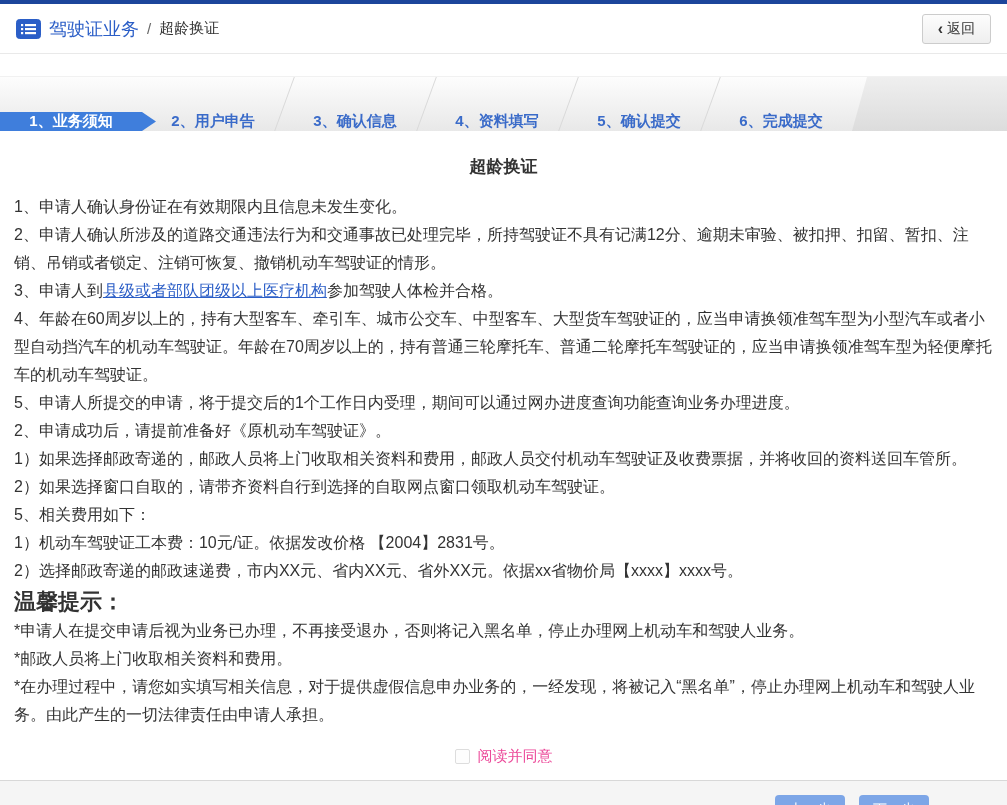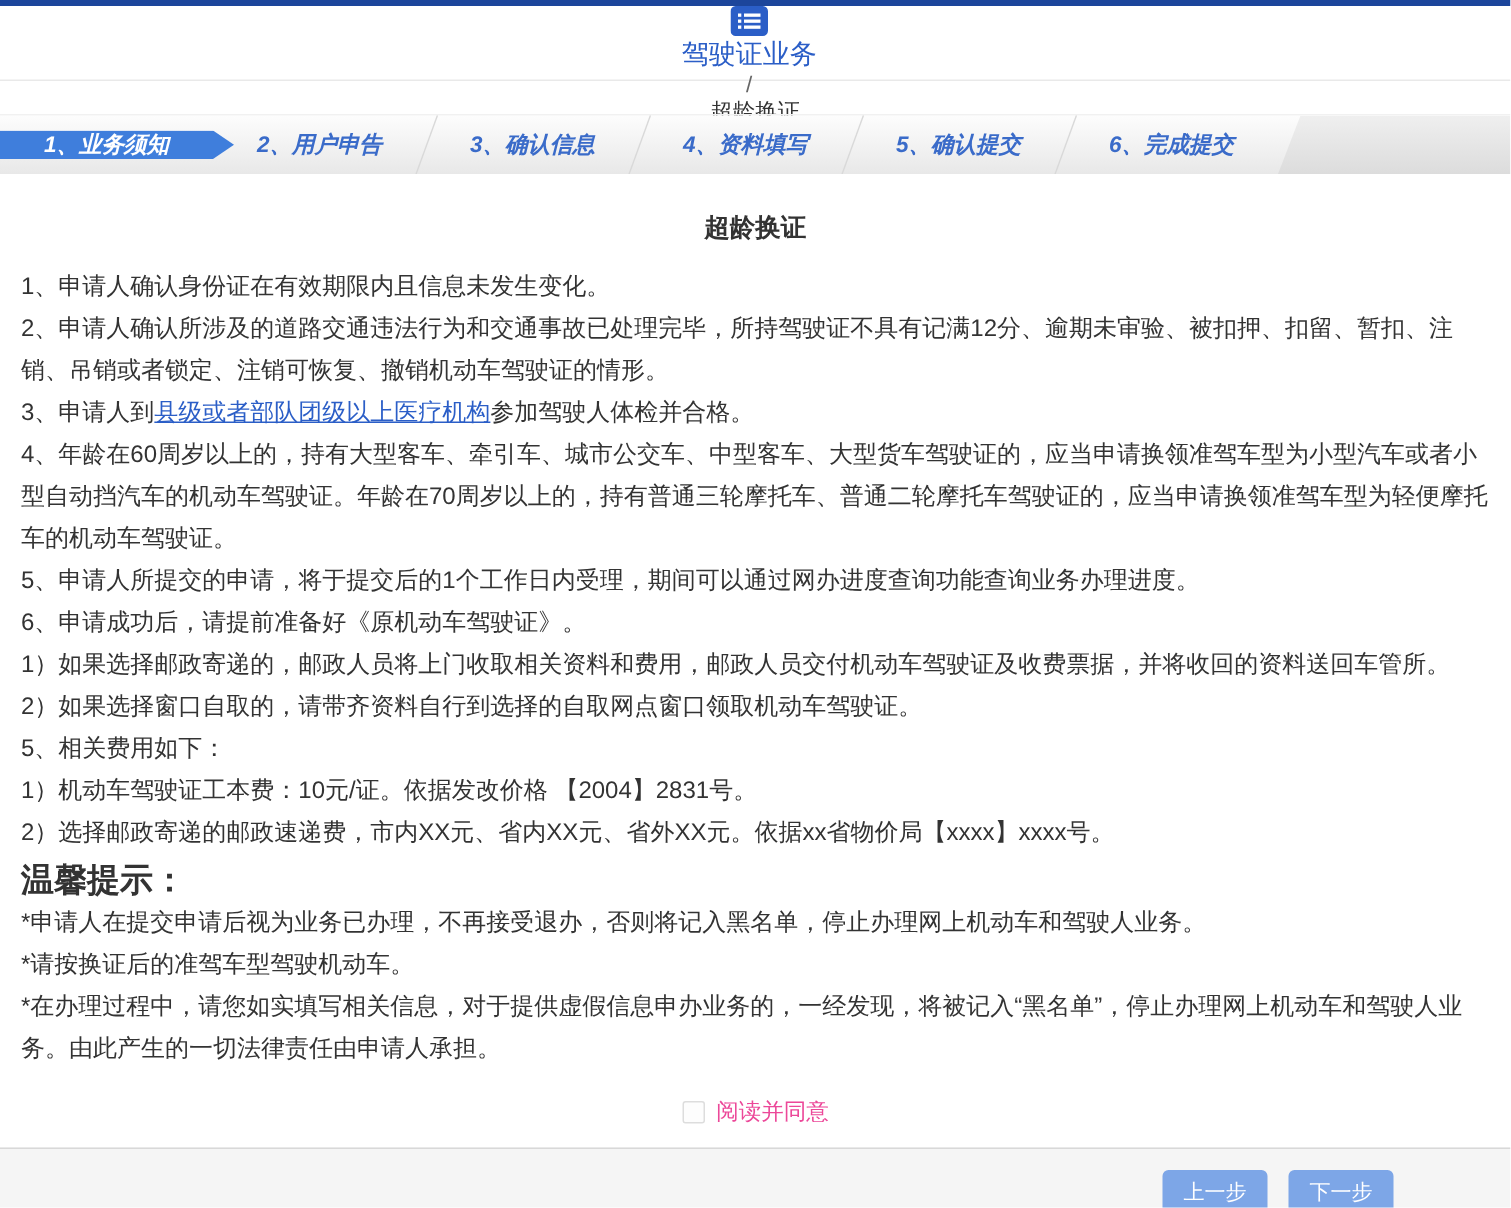--- a/index.html
+++ b/index.html
@@ -13,39 +13,39 @@
   *{box-sizing:border-box;}
   html,body{margin:0;padding:0;}
   body{
     width:1007px;height:805px;background:#ffffff;
     font-family:"Liberation Sans","DejaVu Sans",sans-serif;
     color:var(--text-dark);position:relative;overflow:hidden;
   }
   
   .topbar{height:4px;background:var(--topbar-navy);}
   
-  .header{height:50px;display:flex;align-items:center;padding:0 16px;border-bottom:1px solid #e9e9e9;flex-direction:column;}
+  .header{height:50px;display:flex;align-items:center;padding:0 16px;border-bottom:1px solid #e9e9e9;}
   .header .doc-icon{width:25px;height:20px;margin-right:8px;flex:0 0 auto;}
   .header .section-title{color:var(--accent-blue);font-size:18px;margin-right:8px;}
   .header .crumb-sep{color:#666;font-size:15px;margin-right:8px;}
   .header .page-title{color:#333;font-size:15px;}
   .header .spacer{flex:1;}
   .back-btn{
     display:flex;align-items:center;gap:4px;
     border:1px solid #cccccc;border-radius:3px;
     background:linear-gradient(#fdfdfd,#efefef);
     padding:5px 15px;font-size:14px;color:#333;cursor:pointer;
   }
   .back-btn .chev{font-weight:bold;font-size:16px;line-height:1;color:#333;}
   
   .stepbar{
-    position:relative;height:40px;margin-top:22px;
+    position:relative;height:55px;margin-top:22px;
     background:linear-gradient(#fdfdfd,#e8e8e8);
     border-top:1px solid #f1f1f1;
-    display:flex;align-items:center;font-style:italic;
+    display:flex;align-items:flex-end;
   }
   .step,.step-active{
     width:142px;display:flex;align-items:center;justify-content:center;
     font-size:15px;font-weight:bold;color:var(--step-label-blue);
     position:relative;z-index:2;cursor:pointer;
   }
   .step-active{
     width:156px;margin-right:-14px;
     background:var(--step-active-blue);color:#ffffff;
     clip-path:polygon(0 0,142px 0,156px 50%,142px 100%,0 100%);
@@ -143,30 +143,30 @@
 </div>
 
 <div class="content">
   <div class="content-title">超龄换证</div>
 
   <p>1、申请人确认身份证在有效期限内且信息未发生变化。</p>
   <p>2、申请人确认所涉及的道路交通违法行为和交通事故已处理完毕，所持驾驶证不具有记满12分、逾期未审验、被扣押、扣留、暂扣、注销、吊销或者锁定、注销可恢复、撤销机动车驾驶证的情形。</p>
   <p><span>3、申请人到</span><a class="med-link">县级或者部队团级以上医疗机构</a><span>参加驾驶人体检并合格。</span></p>
   <p>4、年龄在60周岁以上的，持有大型客车、牵引车、城市公交车、中型客车、大型货车驾驶证的，应当申请换领准驾车型为小型汽车或者小型自动挡汽车的机动车驾驶证。年龄在70周岁以上的，持有普通三轮摩托车、普通二轮摩托车驾驶证的，应当申请换领准驾车型为轻便摩托车的机动车驾驶证。</p>
   <p>5、申请人所提交的申请，将于提交后的1个工作日内受理，期间可以通过网办进度查询功能查询业务办理进度。</p>
-  <p>6、申请成功后，请提前准备好《原机动车驾驶证》。</p>
+  <p>2、申请成功后，请提前准备好《原机动车驾驶证》。</p>
   <p>1）如果选择邮政寄递的，邮政人员将上门收取相关资料和费用，邮政人员交付机动车驾驶证及收费票据，并将收回的资料送回车管所。</p>
   <p>2）如果选择窗口自取的，请带齐资料自行到选择的自取网点窗口领取机动车驾驶证。</p>
   <p>5、相关费用如下：</p>
   <p>1）机动车驾驶证工本费：10元/证。依据发改价格 【2004】2831号。</p>
   <p>2）选择邮政寄递的邮政速递费，市内XX元、省内XX元、省外XX元。依据xx省物价局【xxxx】xxxx号。</p>
 
   <div class="tips-heading">温馨提示：</div>
   <p>*申请人在提交申请后视为业务已办理，不再接受退办，否则将记入黑名单，停止办理网上机动车和驾驶人业务。</p>
-  <p>*请按换证后的准驾车型驾驶机动车。</p>
+  <p>*邮政人员将上门收取相关资料和费用。</p>
   <p>*在办理过程中，请您如实填写相关信息，对于提供虚假信息申办业务的，一经发现，将被记入“黑名单”，停止办理网上机动车和驾驶人业务。由此产生的一切法律责任由申请人承担。</p>
 
   <div class="agree-row">
     <span class="checkbox"></span>
     <span class="agree-label">阅读并同意</span>
   </div>
 </div>
 
 <div class="footer">
   <button class="nav-btn">上一步</button>

